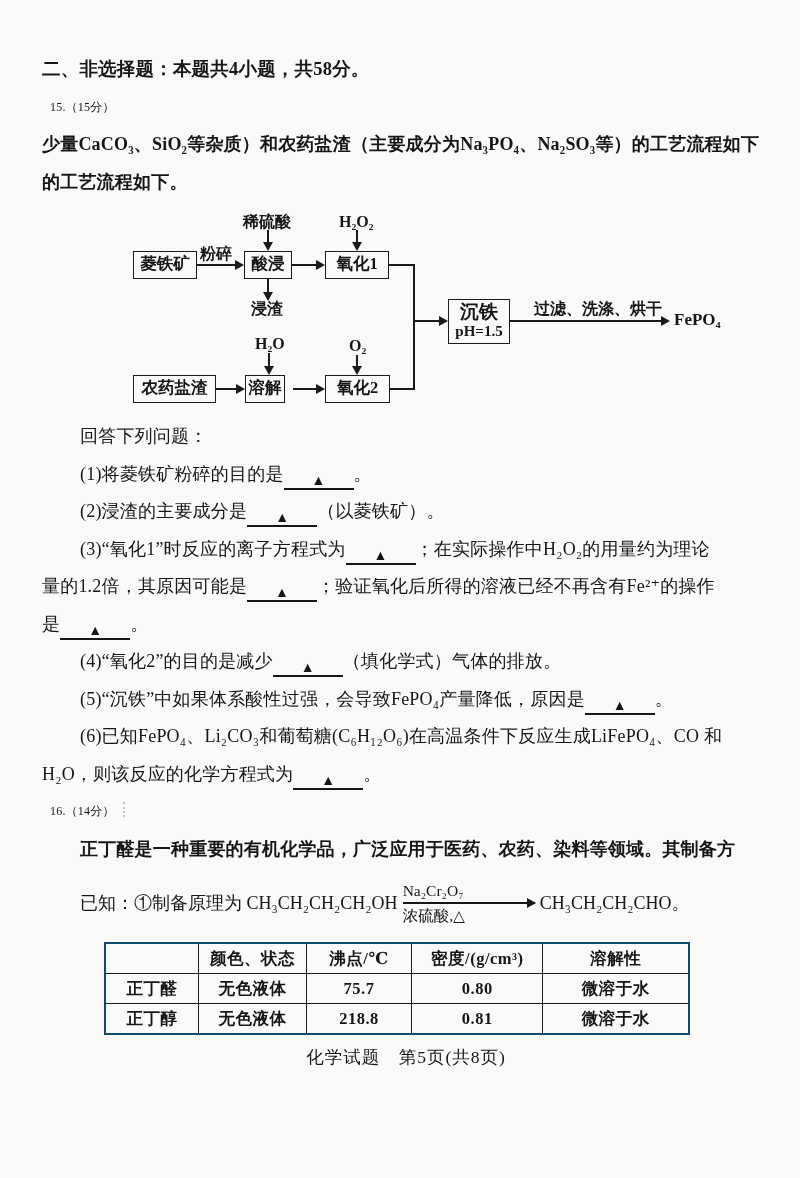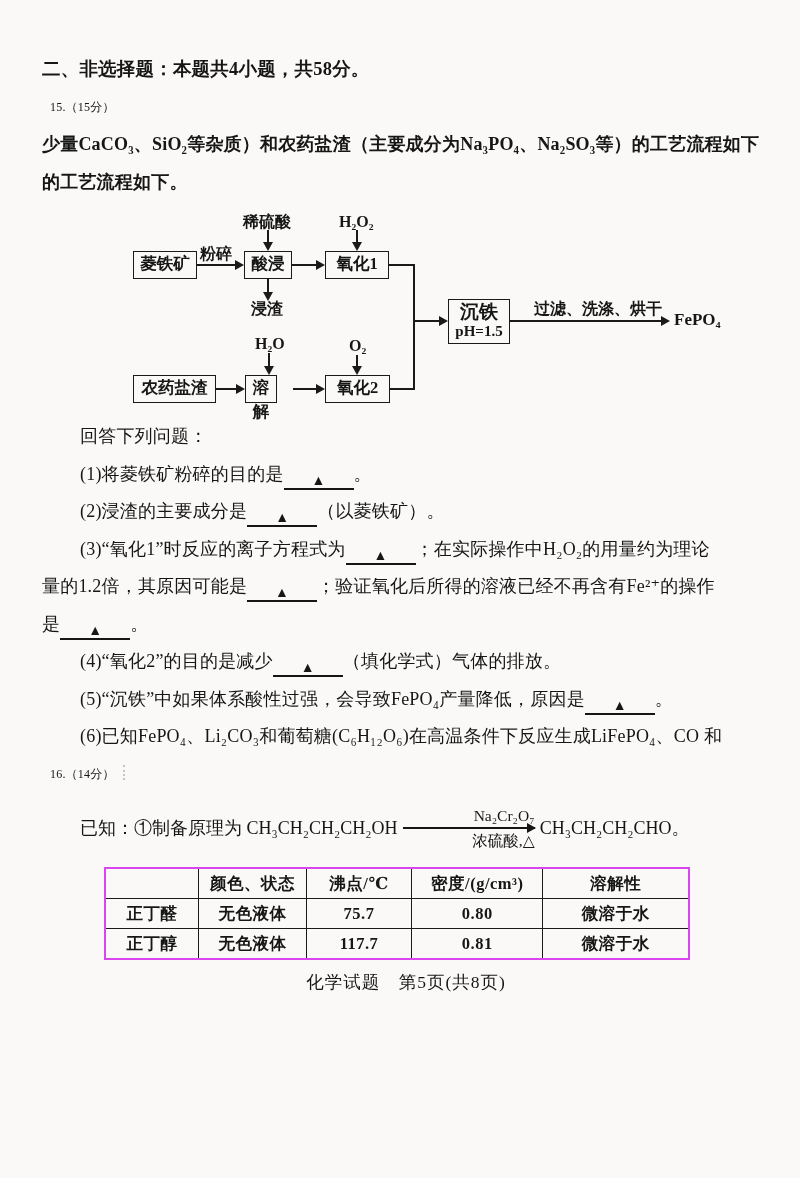--- a/index.html
+++ b/index.html
@@ -31,52 +31,52 @@
   }
   .flabel{position:absolute;font-size:16px;font-weight:600;line-height:17px;white-space:nowrap;}
   .hl{position:absolute;height:2px;background:#1a1a1a;}
   .vl{position:absolute;width:2px;background:#1a1a1a;}
   .ar{position:absolute;width:0;height:0;border-left:9px solid #1a1a1a;border-top:5px solid transparent;border-bottom:5px solid transparent;}
   .ad{position:absolute;width:0;height:0;border-top:9px solid #1a1a1a;border-left:5px solid transparent;border-right:5px solid transparent;}
   .sink1{font-size:19px;line-height:21px;padding-top:1px;}
   .sink2{font-size:15px;line-height:18px;}
   
   .eq-block{height:70px;display:flex;align-items:center;padding-left:38px;font-size:18px;white-space:nowrap;}
-  .rxn{display:inline-flex;flex-direction:column;align-items:flex-end;margin:0 5px;}
+  .rxn{display:inline-flex;flex-direction:column;align-items:flex-start;margin:0 5px;}
   .rxn .above,.rxn .below{font-size:15.5px;line-height:19px;}
   .arrow-line{width:132px;height:2px;background:#161616;position:relative;margin:2px 0;}
   .arrow-line::after{content:"";position:absolute;right:-1px;top:-4px;width:0;height:0;border-left:9px solid #161616;border-top:5px solid transparent;border-bottom:5px solid transparent;}
   
   .ptable{border-collapse:collapse;margin:4px 0 0 62px;table-layout:fixed;width:586px;}
   .ptable th,.ptable td{
     border:1.4px solid #1a1a1a;text-align:center;font-size:16.5px;font-weight:600;
     height:29px;padding:0;letter-spacing:.5px;
   }
-  .ptable{border:2px solid #d946ef;}
+  .ptable{border:2px solid #0c4a6e;}
   .footer{margin-top:10px;text-align:center;font-size:17.5px;letter-spacing:1px;}
   .artifact{display:inline-block;width:2px;height:15px;border-left:2px dotted #c4c4c4;margin-left:8px;vertical-align:-2px;}
 </style>
 </head>
 <body>
 
 <div class="page">
 
   <div class="tline bold hdr">二、非选择题：本题共4小题，共58分。</div>
 
   <div class="tline num">15.（15分）</div>
   <div class="tline semib">少量CaCO₃、SiO₂等杂质）和农药盐渣（主要成分为Na₃PO₄、Na₂SO₃等）的工艺流程如下</div>
   <div class="tline semib">的工艺流程如下。</div>
 
   <div class="flow">
 
     <div class="fbox" style="left:91px;top:50px;width:64px;height:28px;">菱铁矿</div>
     <div class="fbox" style="left:202px;top:50px;width:48px;height:28px;">酸浸</div>
     <div class="fbox" style="left:283px;top:50px;width:64px;height:28px;">氧化1</div>
     <div class="fbox" style="left:91px;top:174px;width:83px;height:28px;">农药盐渣</div>
-    <div class="fbox" style="left:203px;top:174px;width:32px;height:28px;">溶解</div>
+    <div class="fbox" style="left:203px;top:174px;width:40px;height:28px;">溶解</div>
     <div class="fbox" style="left:283px;top:174px;width:65px;height:28px;">氧化2</div>
     <div class="fbox" style="left:406px;top:98px;width:62px;height:45px;">
       <div class="sink1">沉铁</div>
       <div class="sink2">pH=1.5</div>
     </div>
 
     <div class="flabel" style="left:158px;top:44px;">粉碎</div>
     <div class="flabel" style="left:201px;top:12px;">稀硫酸</div>
     <div class="flabel" style="left:297px;top:12px;">H₂O₂</div>
     <div class="flabel" style="left:209px;top:99px;">浸渣</div>
@@ -129,22 +129,26 @@
   <div class="tline">
     <span>是</span><span class="blank">▲</span><span>。</span>
   </div>
   <div class="tline ind">
     <span>(4)“氧化2”的目的是减少</span><span class="blank">▲</span><span>（填化学式）气体的排放。</span>
   </div>
   <div class="tline ind">
     <span>(5)“沉铁”中如果体系酸性过强，会导致FePO₄产量降低，原因是</span><span class="blank">▲</span><span>。</span>
   </div>
   <div class="tline ind">(6)已知FePO₄、Li₂CO₃和葡萄糖(C₆H₁₂O₆)在高温条件下反应生成LiFePO₄、CO 和</div>
+  <div class="tline">
+    <span>H₂O，则该反应的化学方程式为</span><span class="blank">▲</span><span>。</span>
+  </div>
 
   <div class="tline num"><span>16.（14分）</span><span class="artifact"></span></div>
+  <div class="tline semib ind">正丁醛是一种重要的有机化学品，广泛应用于医药、农药、染料等领域。其制备方</div>
 
   <div class="eq-block">
     <span>已知：①制备原理为 CH₃CH₂CH₂CH₂OH</span>
     <span class="rxn">
       <span class="above">Na₂Cr₂O₇</span>
       <span class="arrow-line"></span>
       <span class="below">浓硫酸,△</span>
     </span>
     <span>CH₃CH₂CH₂CHO。</span>
   </div>
@@ -169,21 +173,21 @@
     <tr>
       <td>正丁醛</td>
       <td>无色液体</td>
       <td>75.7</td>
       <td>0.80</td>
       <td>微溶于水</td>
     </tr>
     <tr>
       <td>正丁醇</td>
       <td>无色液体</td>
-      <td>117.7</td>
+      <td>218.8</td>
       <td>0.81</td>
       <td>微溶于水</td>
     </tr>
   </tbody>
     </table>
 
   <div class="footer">化学试题　第5页(共8页)</div>
 
 </div>
 

